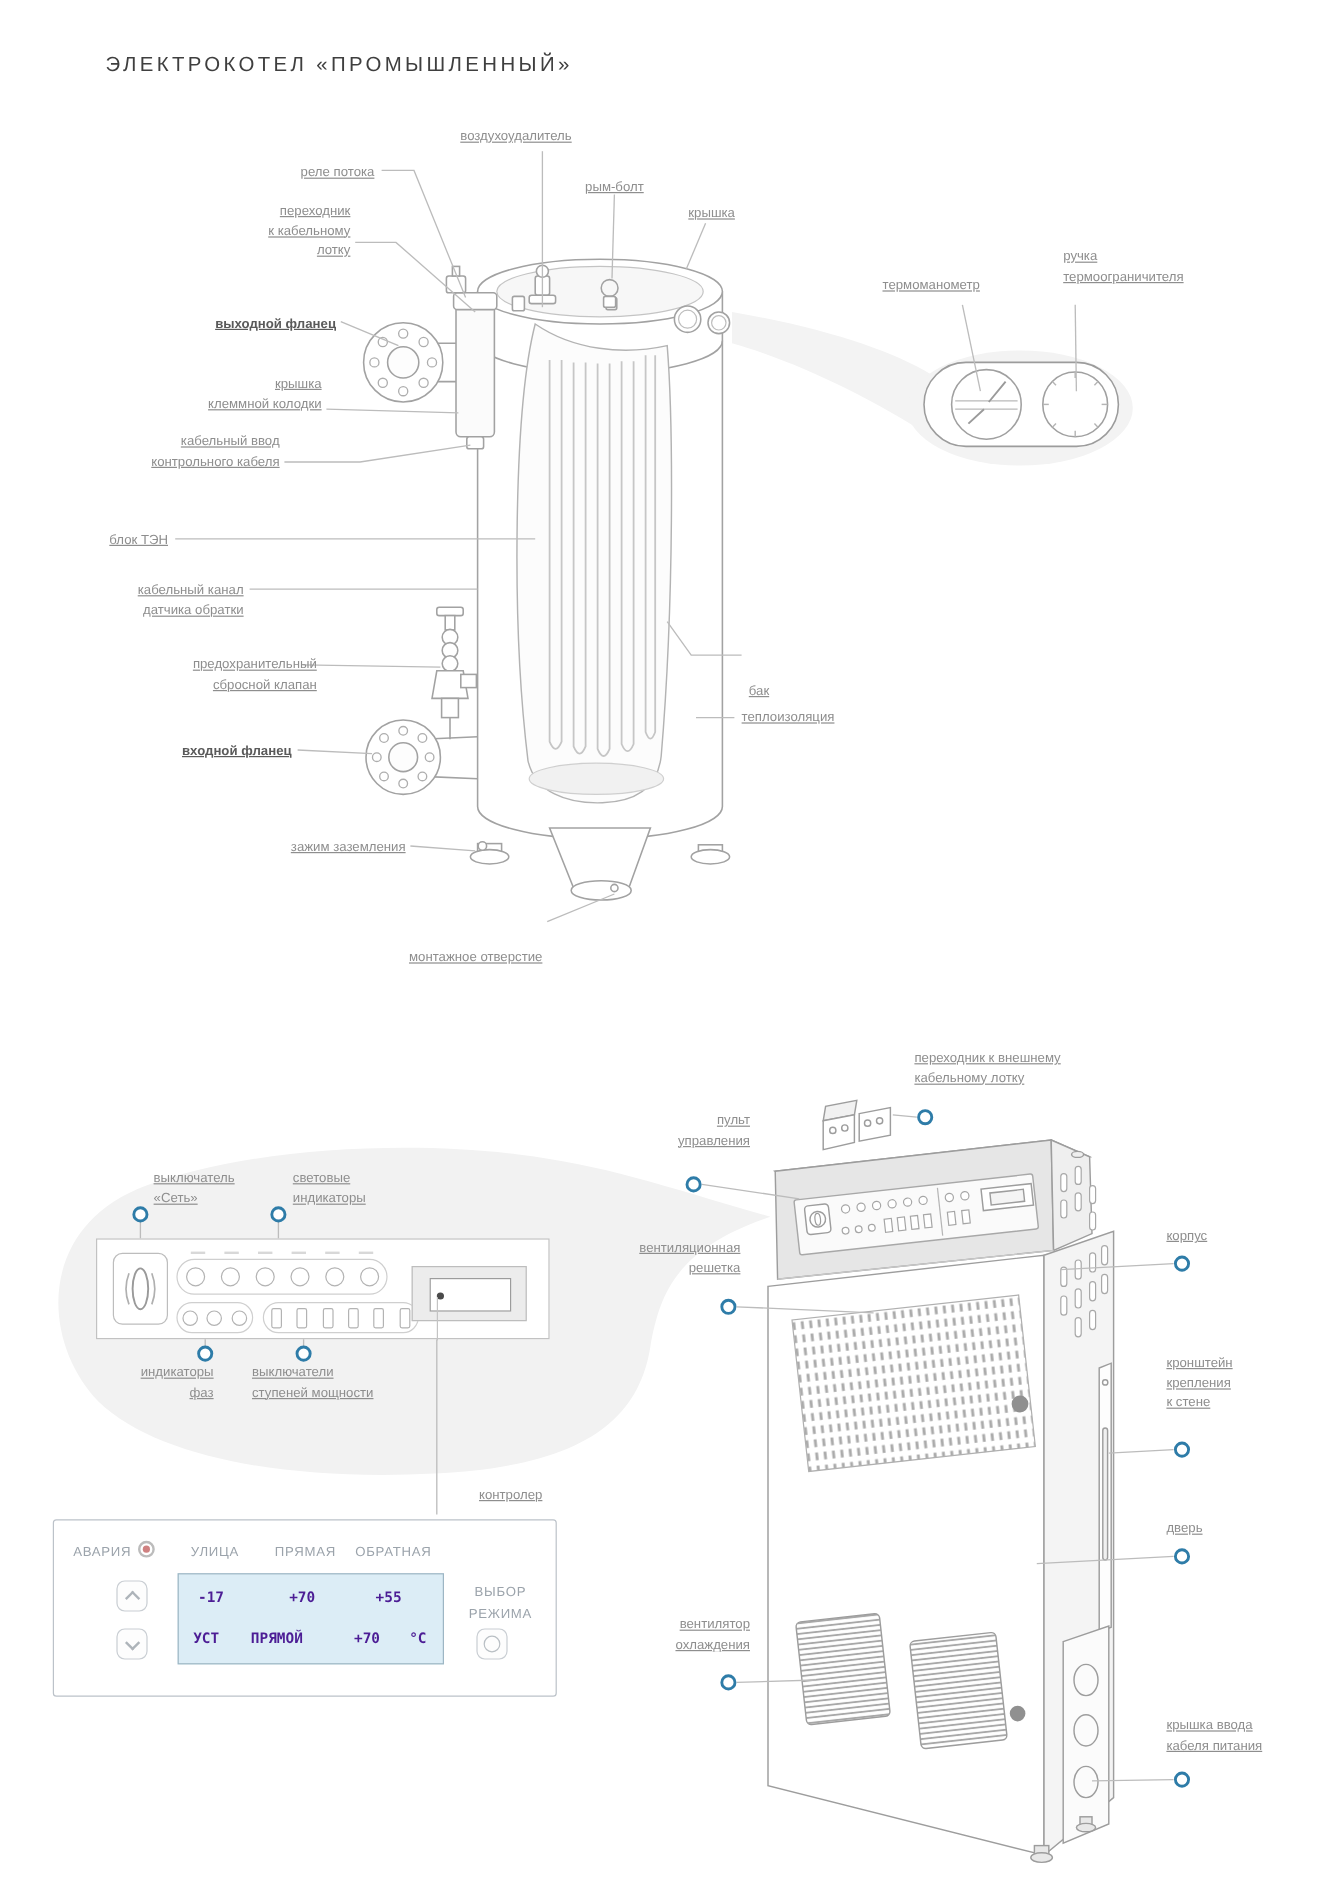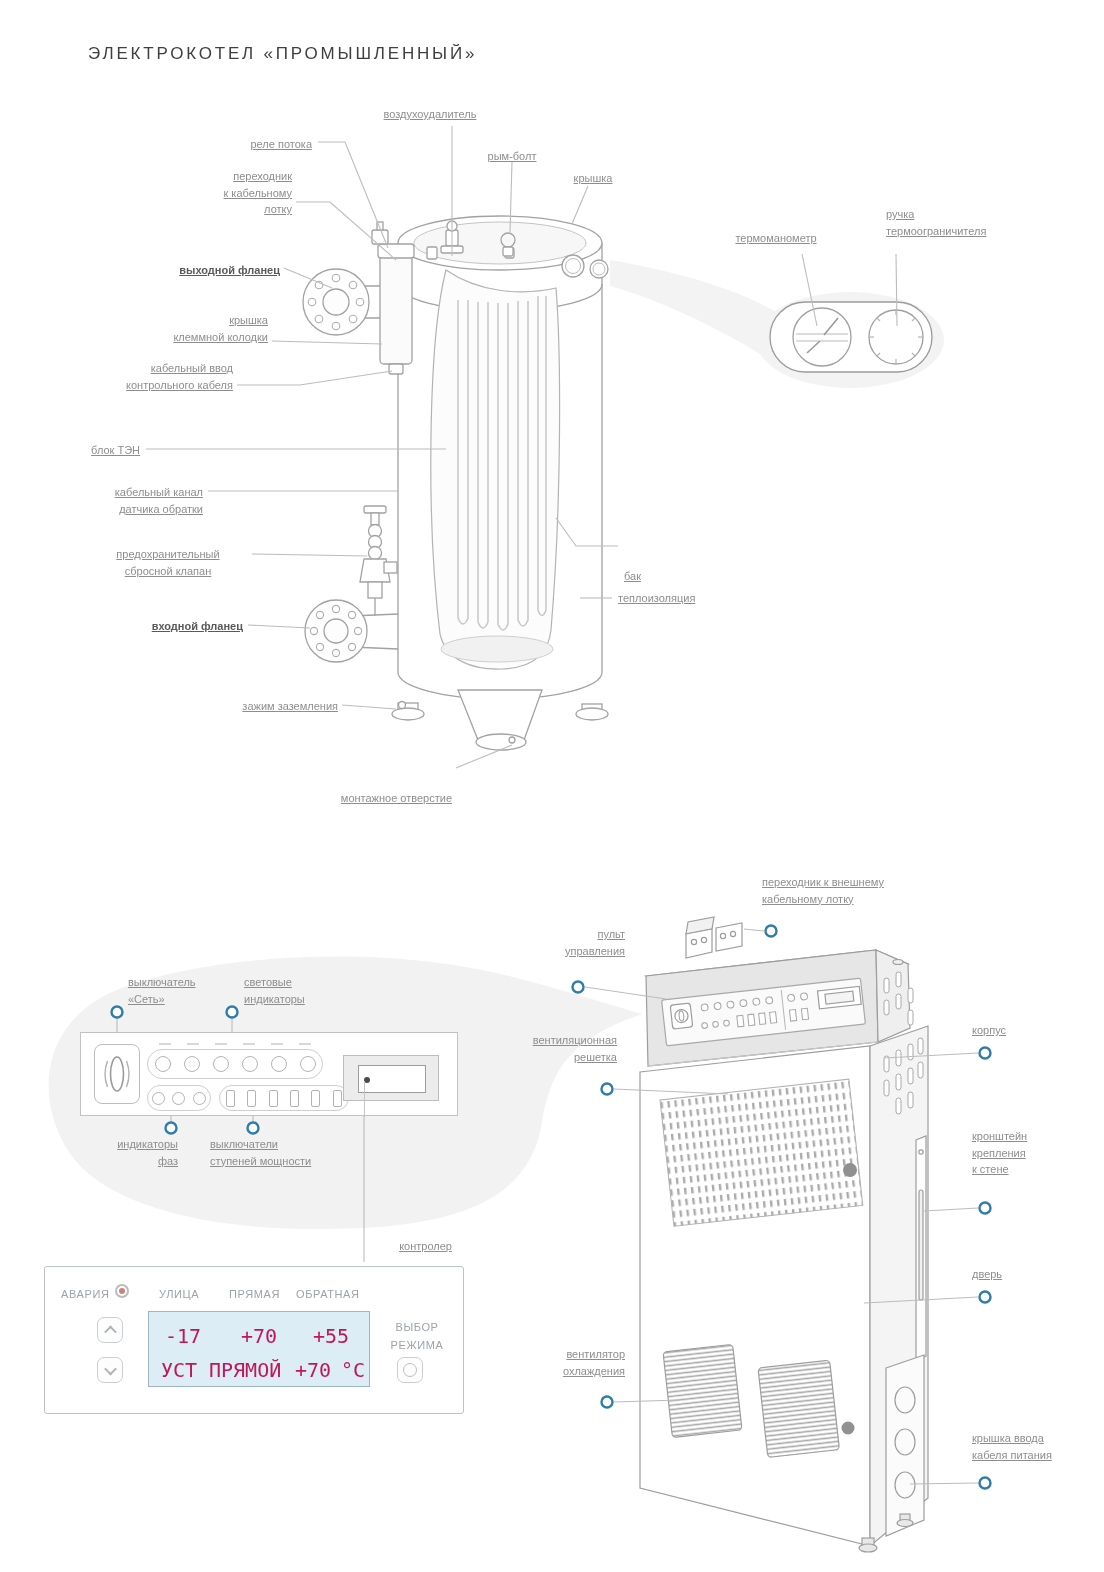--- a/index.html
+++ b/index.html
@@ -32,21 +32,21 @@
           border:1px solid #bcc2c9; border-radius:3px; z-index:2; }
   .led { position:absolute; left:70px; top:17px; width:14px; height:14px; border-radius:50%; border:2px solid #bcbcbc;
          background:#fff; }
   .led i { position:absolute; left:2px; top:2px; width:6px; height:6px; border-radius:50%; background:#cf8181; }
   .abtn { position:absolute; width:26px; height:26px; border:1.5px solid #c9ced3; border-radius:7px; background:#fdfdfd;
           display:flex; align-items:center; justify-content:center; }
   .chev { display:block; width:9px; height:9px; border-left:2px solid #aeb4ba; border-top:2px solid #aeb4ba; }
   .chev.up { transform:rotate(45deg) translate(1px,1px); }
   .chev.dn { transform:rotate(225deg) translate(1px,1px); }
   .lcd { position:absolute; left:103px; top:44px; width:222px; height:76px; background:#dcedf6; border:1px solid #9db6c4; }
-  .lcd span { position:absolute; font-family:"DejaVu Sans Mono", monospace; font-weight:400; font-size:20px; color:#be185d; }
+  .lcd span { position:absolute; font-family:"DejaVu Sans Mono", monospace; font-weight:700; font-size:12px; color:#4c1d95; }
   .mode-btn { position:absolute; left:352px; top:90px; width:26px; height:26px; border:1.5px solid #c9ced3; border-radius:7px;
               background:#fdfdfd; display:flex; align-items:center; justify-content:center; }
   .mode-btn i { display:block; width:14px; height:14px; border:1.5px solid #b9bfc4; border-radius:50%; }
 </style>
 </head>
 <body>
 
 <div class="canvas">
 
   <svg class="art" width="1104" height="1572" viewBox="0 0 1104 1572">
@@ -336,21 +336,21 @@
   <div class="lbl c" style="left:452px; top:148px; width:120px;">рым-болт</div>
   <div class="lbl c" style="left:558px; top:170px; width:70px;">крышка</div>
   <div class="lbl r b" style="left:120px; top:262px; width:160px;">выходной фланец</div>
   <div class="lbl r" style="left:118px; top:312px; width:150px;">крышка
 клеммной колодки</div>
   <div class="lbl r" style="left:63px; top:360px; width:170px;">кабельный ввод
 контрольного кабеля</div>
   <div class="lbl r" style="left:40px; top:442px; width:100px;">блок ТЭН</div>
   <div class="lbl r" style="left:43px; top:484px; width:160px;">кабельный канал
 датчика обратки</div>
-  <div class="lbl r" style="left:88px; top:546px; width:160px;text-align:center;">предохранительный
+  <div class="lbl r" style="left:104px; top:546px; width:160px;">предохранительный
 сбросной клапан</div>
   <div class="lbl r b" style="left:93px; top:618px; width:150px;text-align:right;">входной фланец</div>
   <div class="lbl r" style="left:188px; top:698px; width:150px;">зажим заземления</div>
   <div class="lbl r" style="left:282px; top:790px; width:170px;">монтажное отверстие</div>
   <div class="lbl" style="left:624px; top:568px; width:60px;">бак</div>
   <div class="lbl" style="left:618px; top:590px; width:130px;">теплоизоляция</div>
   <div class="lbl c" style="left:714px; top:230px; width:124px;">термоманометр</div>
   <div class="lbl" style="left:874px; top:206px; width:160px;margin-left:12px;">ручка
 термоограничителя</div>
 

